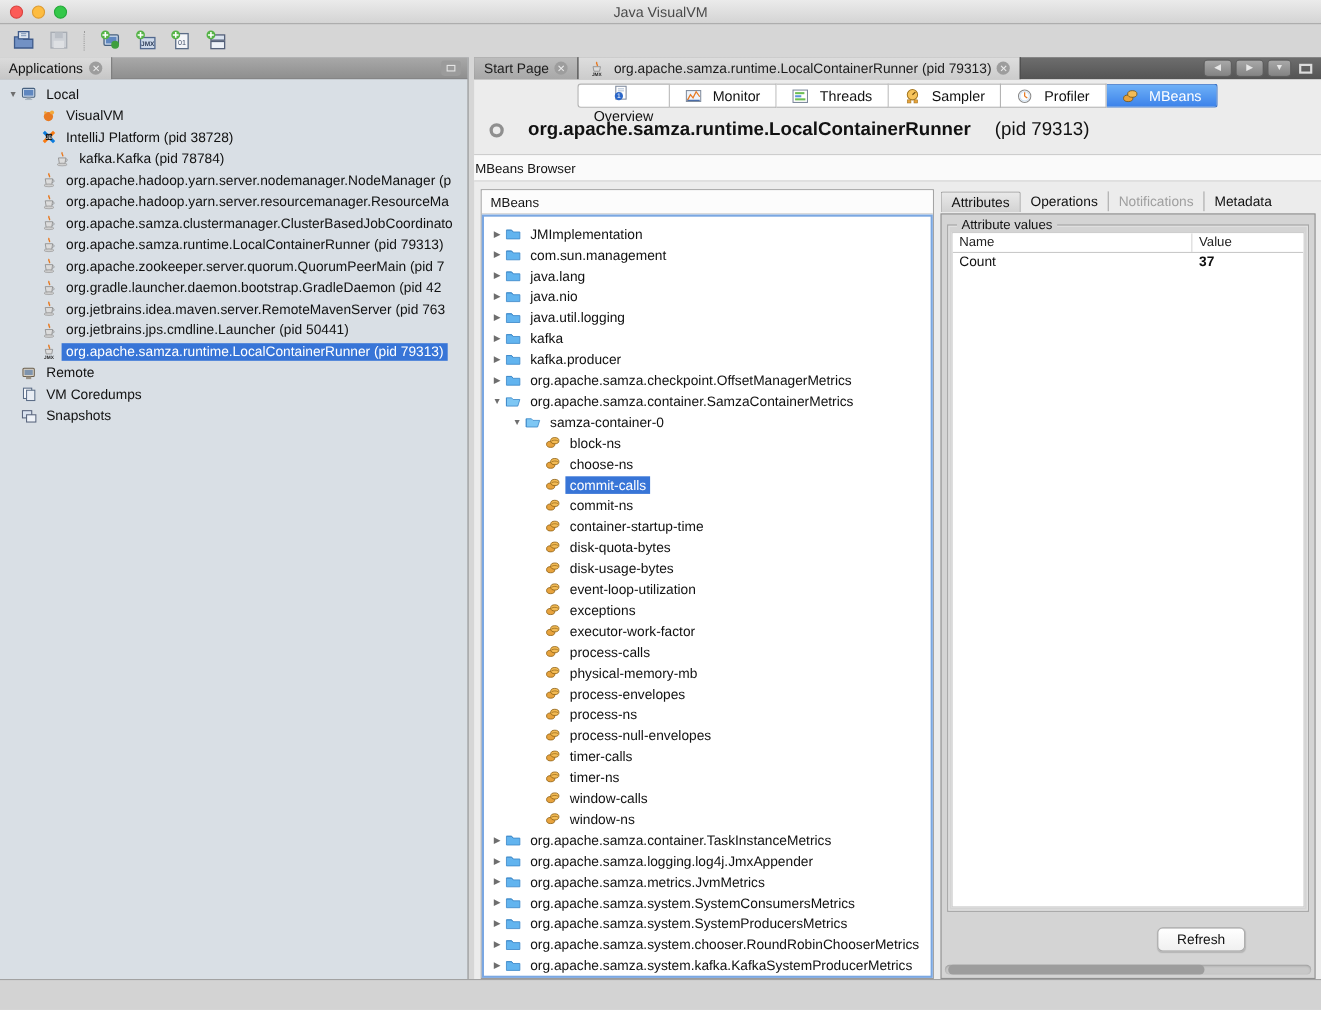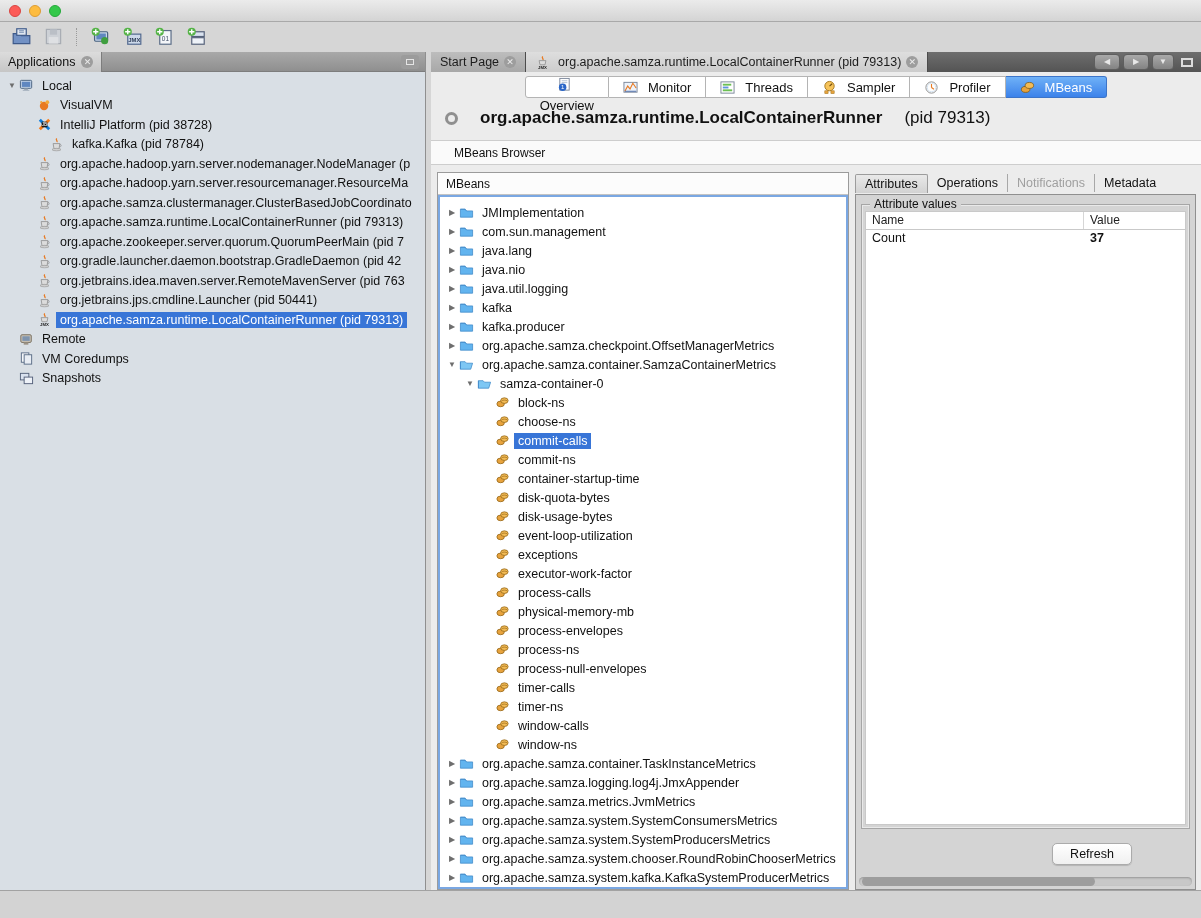--- a/index.html
+++ b/index.html
@@ -67,21 +67,21 @@
   .vtab.sel { background:linear-gradient(#6fb1f7,#3c82ea); color:#fff; border-color:#3c74c8; }
   .vtab svg { width:15px; height:15px; }
 
   
   .heading { position:absolute; left:14px; top:56px; display:flex; align-items:center; gap:22px; }
   .ring { width:13px; height:13px; border:3px solid #8f8f8f; border-radius:50%; }
   .heading .hname { font-size:17px; font-weight:bold; }
   .heading .hpid { font-size:17px; font-weight:normal; }
 
   .mb-browser-bar { position:absolute; left:0; top:88px; width:100%; height:25px; background:#fafafa;
-    border-top:1px solid #cdcdcd; border-bottom:1px solid #cdcdcd; display:flex; align-items:center; padding-left:23px; font-size:12px; }
+    border-top:1px solid #cdcdcd; border-bottom:1px solid #cdcdcd; display:flex; align-items:center; padding-left:1px; font-size:12px; }
 
   
   .mb-panel { position:absolute; left:6px; top:120px; width:412px; bottom:0; border:1px solid #9b9b9b; background:#fff; }
   .mb-header { height:22px; background:#fcfcfc; border-bottom:1px solid #c3c3c3; display:flex; align-items:center; padding-left:8px; font-size:12px; }
   .mb-tree { position:absolute; left:0; top:22px; right:0; bottom:0; border:2px solid #7aa7e2; background:#fff; overflow:hidden; padding-top:6px; }
   .mb-tree .trow { height:19px; }
 
   
   .right-panel { position:absolute; left:424px; top:120px; width:341px; bottom:0; }
   .rtabs { position:absolute; left:0; top:0; width:100%; height:22px; display:flex; align-items:center; }
@@ -110,20 +110,21 @@
 </style>
 </head>
 <body>
 
 <div id="win">
 
   <div class="titlebar">
     <span class="tl red"></span>
     <span class="tl yel"></span>
     <span class="tl grn"></span>
+    <div class="title-text">Java VisualVM</div>
   </div>
 
   <div class="toolbar" id="toolbar">
       <div class="tbtn">
         <svg viewBox="0 0 16 16" xmlns="http://www.w3.org/2000/svg">
           <path d="M1 5.5h6l1 1.8h7V14H1z" fill="#7291c4" stroke="#3e5a8a"></path>
           <rect x="4" y="1.5" width="8" height="5.5" fill="#dfe6f0" stroke="#3e5a8a"></rect>
           <path d="M6 3h4M6 4.5h4" stroke="#8fa3c0"></path>
         </svg>
       </div>

